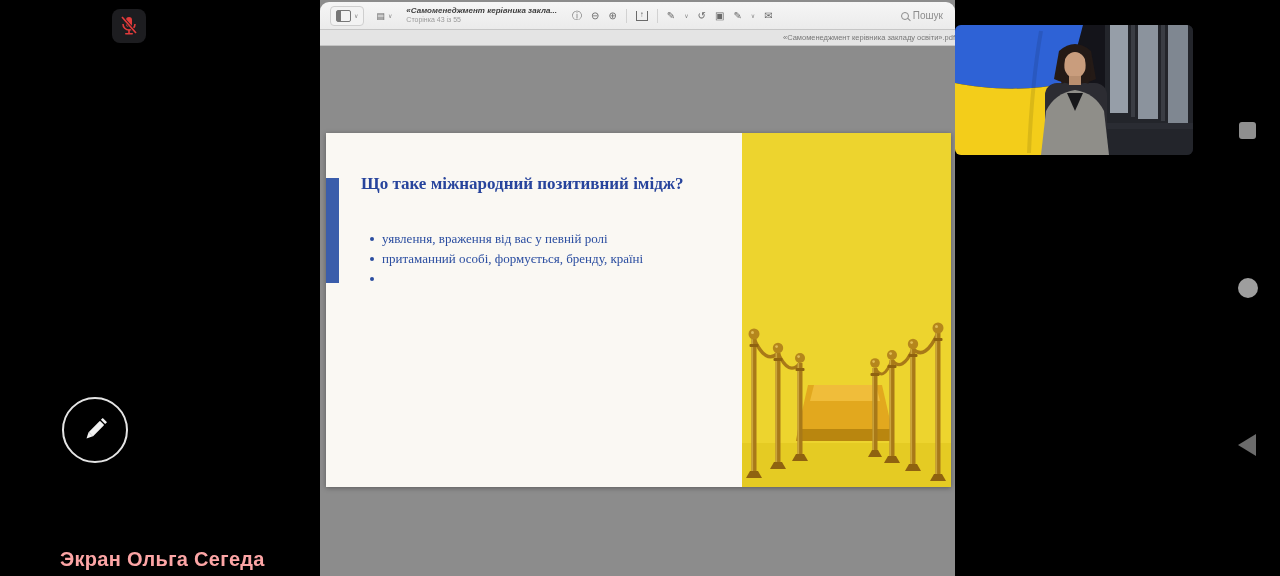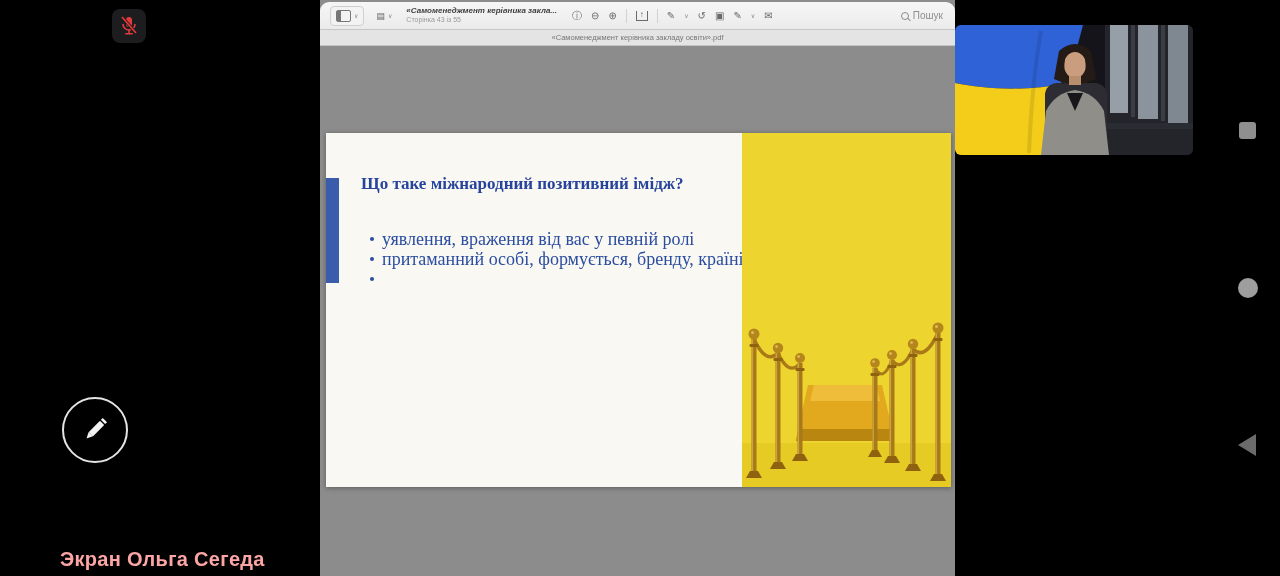--- a/index.html
+++ b/index.html
@@ -24,31 +24,31 @@
   .tb-title{display:flex;flex-direction:column;line-height:1.25;margin-left:2px;min-width:118px;}
   .t1{font-size:8px;color:#3c3c3c;font-weight:bold;white-space:nowrap;font-style:italic;}
   .t2{font-size:7px;color:#9a9a9a;}
   .tb-icons{display:flex;align-items:center;gap:9px;font-size:10px;color:#6a6a6a;margin-left:8px;}
   .tb-icons .sep{width:1px;height:14px;background:#d2d2d2;}
   .share-box{border:1px solid #6a6a6a;border-top:none;padding:0 3px 1px;font-size:8px;line-height:8px;}
   .tb-search{margin-left:auto;display:flex;align-items:center;gap:4px;font-size:10px;color:#8d8d8d;margin-right:2px;}
   .mag{width:6px;height:6px;border:1px solid #8d8d8d;border-radius:50%;position:relative;}
   .mag::after{content:"";position:absolute;width:4px;height:1px;background:#8d8d8d;transform:rotate(45deg);right:-3px;bottom:-1px;}
   .filebar{position:absolute;left:0;top:30px;width:635px;height:15px;background:#e4e4e4;
-    border-bottom:1px solid #c3c3c3;display:flex;align-items:center;justify-content:center;
+    border-bottom:1px solid #c3c3c3;display:flex;align-items:center;justify-content:flex-end;
     font-size:7.5px;color:#777;}
   .docarea{position:absolute;left:0;top:46px;width:635px;height:530px;background:#8c8c8c;}
   
   .page{position:absolute;left:6px;top:87px;width:625px;height:354px;background:#faf8f3;
     box-shadow:0 1px 5px rgba(0,0,0,.35);}
   .accent{position:absolute;left:0;top:45px;width:13px;height:105px;background:#3a5dab;}
   .slide-title{position:absolute;left:35px;top:41px;margin:0;width:390px;
     font-family:"Liberation Serif", serif;font-size:17px;font-weight:600;color:#27449c;}
   .bullets{position:absolute;left:44px;top:96px;margin:0;padding:0;list-style:none;
-    font-family:"Liberation Serif", serif;font-size:18px;color:#2a4da0;}
+    font-family:"Liberation Serif", serif;font-size:13px;color:#2a4da0;}
   .bullets li{display:flex;align-items:center;gap:8px;height:20px;white-space:nowrap;}
   .bdot{width:4px;height:4px;border-radius:50%;background:#2a4da0;flex:none;}
   .slide-img{position:absolute;right:0;top:0;width:209px;height:354px;}
   
   .webcam{position:absolute;left:955px;top:25px;width:238px;height:130px;border-radius:6px;
     overflow:hidden;background:#14141a;}
   
   .nav-square{position:absolute;left:1239px;top:122px;width:17px;height:17px;background:#8f8f8f;border-radius:3px;}
   .nav-circle{position:absolute;left:1238px;top:278px;width:20px;height:20px;background:#9e9e9e;border-radius:50%;}
   .nav-back{position:absolute;left:1238px;top:434px;width:18px;height:22px;}

